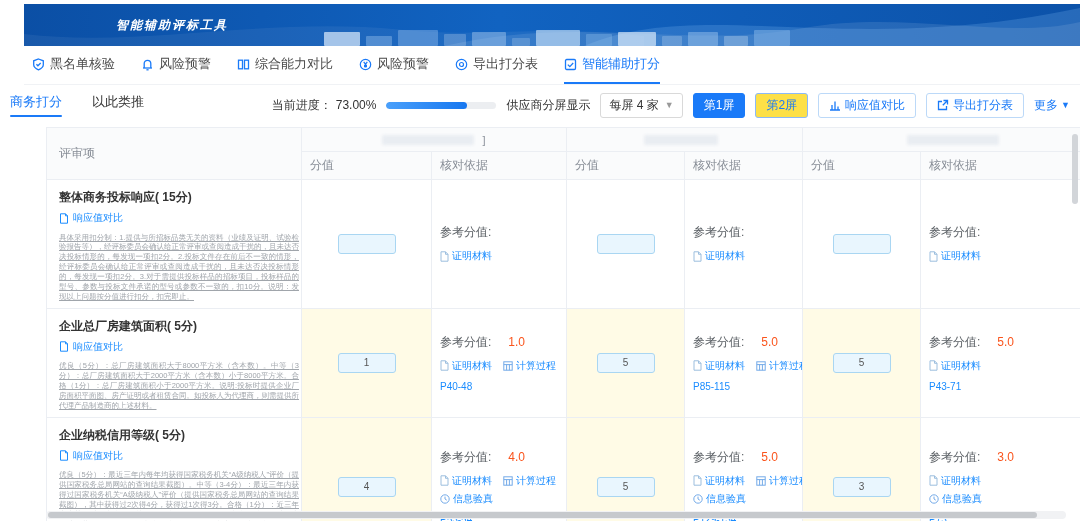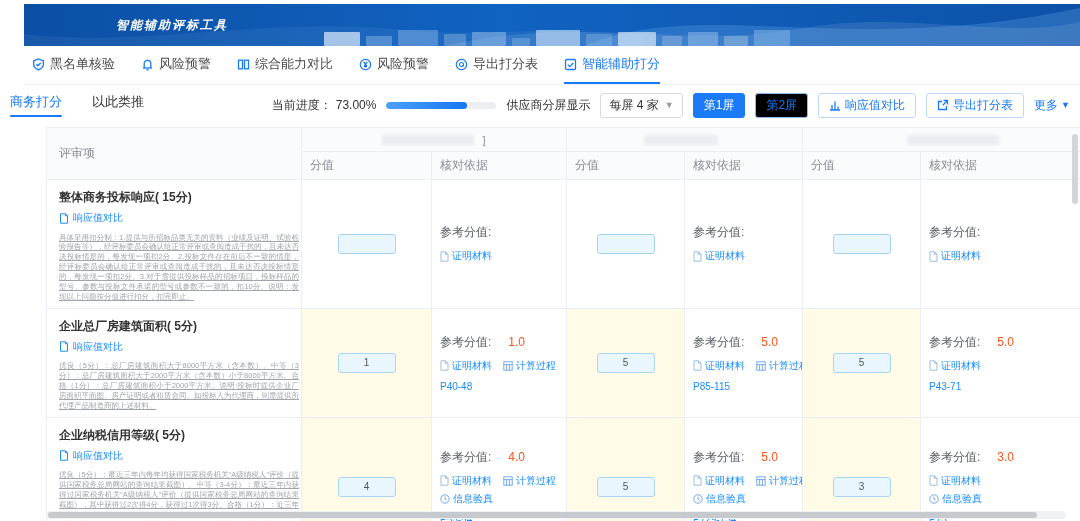--- a/index.html
+++ b/index.html
@@ -33,21 +33,21 @@
   .subtab.active::after { content:""; position:absolute; left:2px; right:2px; bottom:4px;
     height:2px; background:#1a7af8; border-radius:1px; }
   .controls { display:flex; align-items:center; gap:10px; font-size:12px; color:#333; white-space:nowrap; }
   .progress-track { width:110px; height:7px; background:#eceef1; border-radius:4px; overflow:hidden; }
   .progress-fill { height:100%; background:linear-gradient(90deg,#4aa0fb,#1677f0); border-radius:4px; }
   .select-box { display:flex; align-items:center; gap:6px; border:1px solid #d9d9d9; border-radius:3px;
     padding:3px 8px; color:#333; cursor:pointer; background:#fff; }
   .caret { color:#999; font-size:9px; }
   .btn { border-radius:3px; padding:3px 10px; cursor:pointer; display:flex; align-items:center; gap:4px; }
   .btn-primary { background:#1a7af8; color:#fff; border:1px solid #1a7af8; }
-  .btn-outline-blue { background:#000000; color:#1a7af8; border:1px solid #8bb9f7; }
+  .btn-outline-blue { background:#fde047; color:#1a7af8; border:1px solid #8bb9f7; }
   .btn-light { background:#fff; color:#1a7af8; border:1px solid #bcd9f8; }
   .more-link { color:#1a7af8; display:flex; align-items:center; gap:3px; cursor:pointer; }
 
   
   .table-wrap { position:absolute; top:127px; left:46px; right:0; bottom:0; overflow:hidden; }
   table { border-collapse:collapse; table-layout:fixed; width:1064px; }
   th,td { border:1px solid #ebeef3; overflow:hidden; }
   thead th { background:#fafbfc; font-weight:normal; text-align:left; color:#878d96; font-size:12px; }
   .group-th { height:24px; padding:4px 8px; }
   .sub-th { height:27px; padding:5px 8px; }

